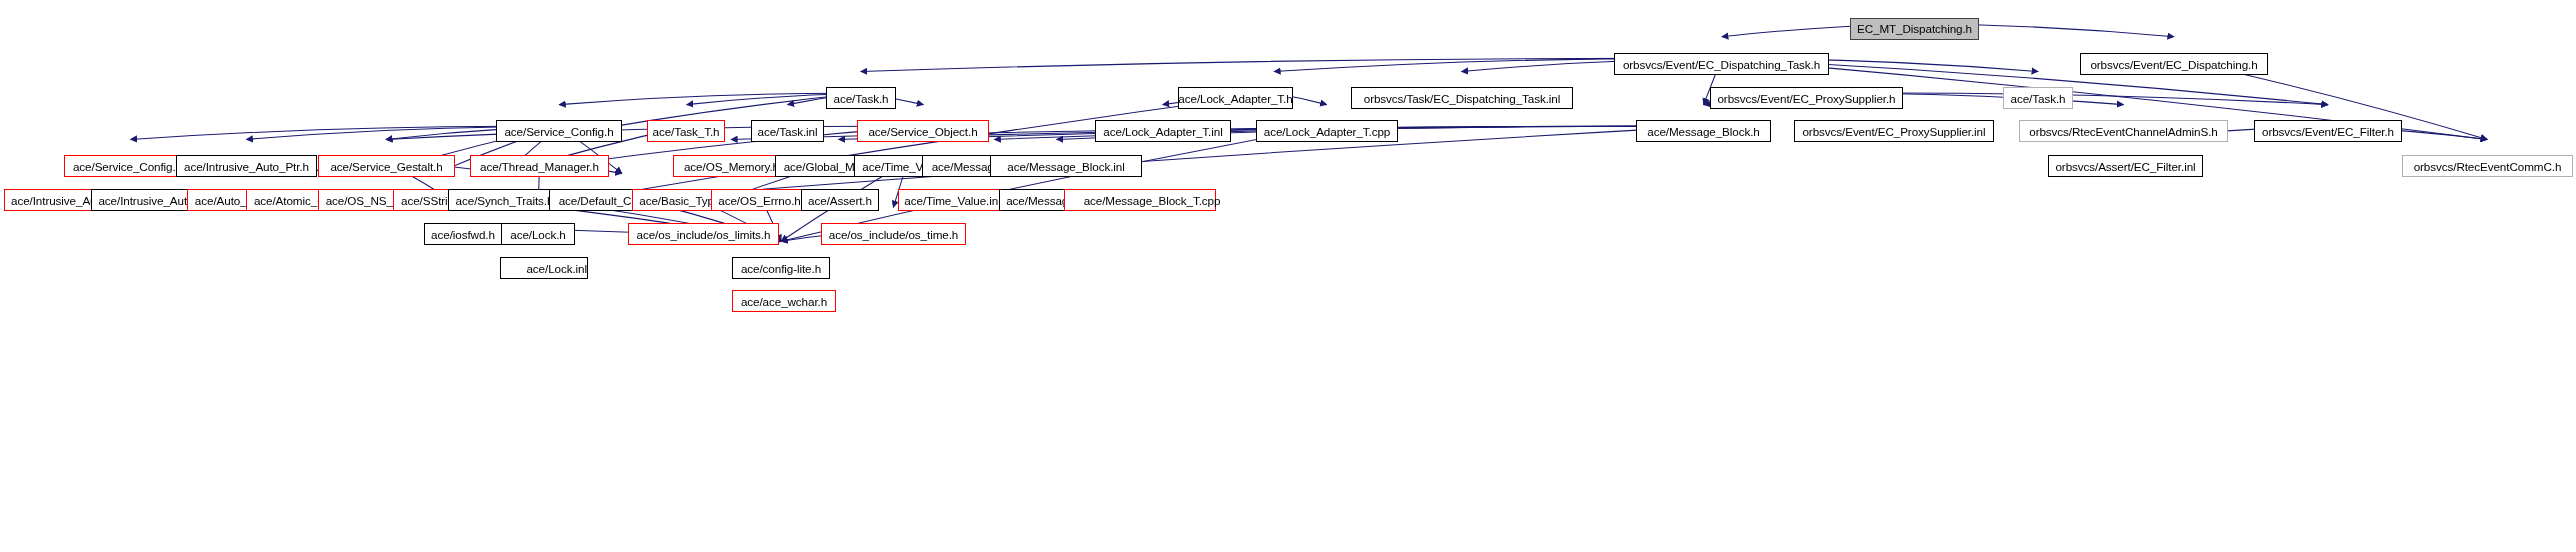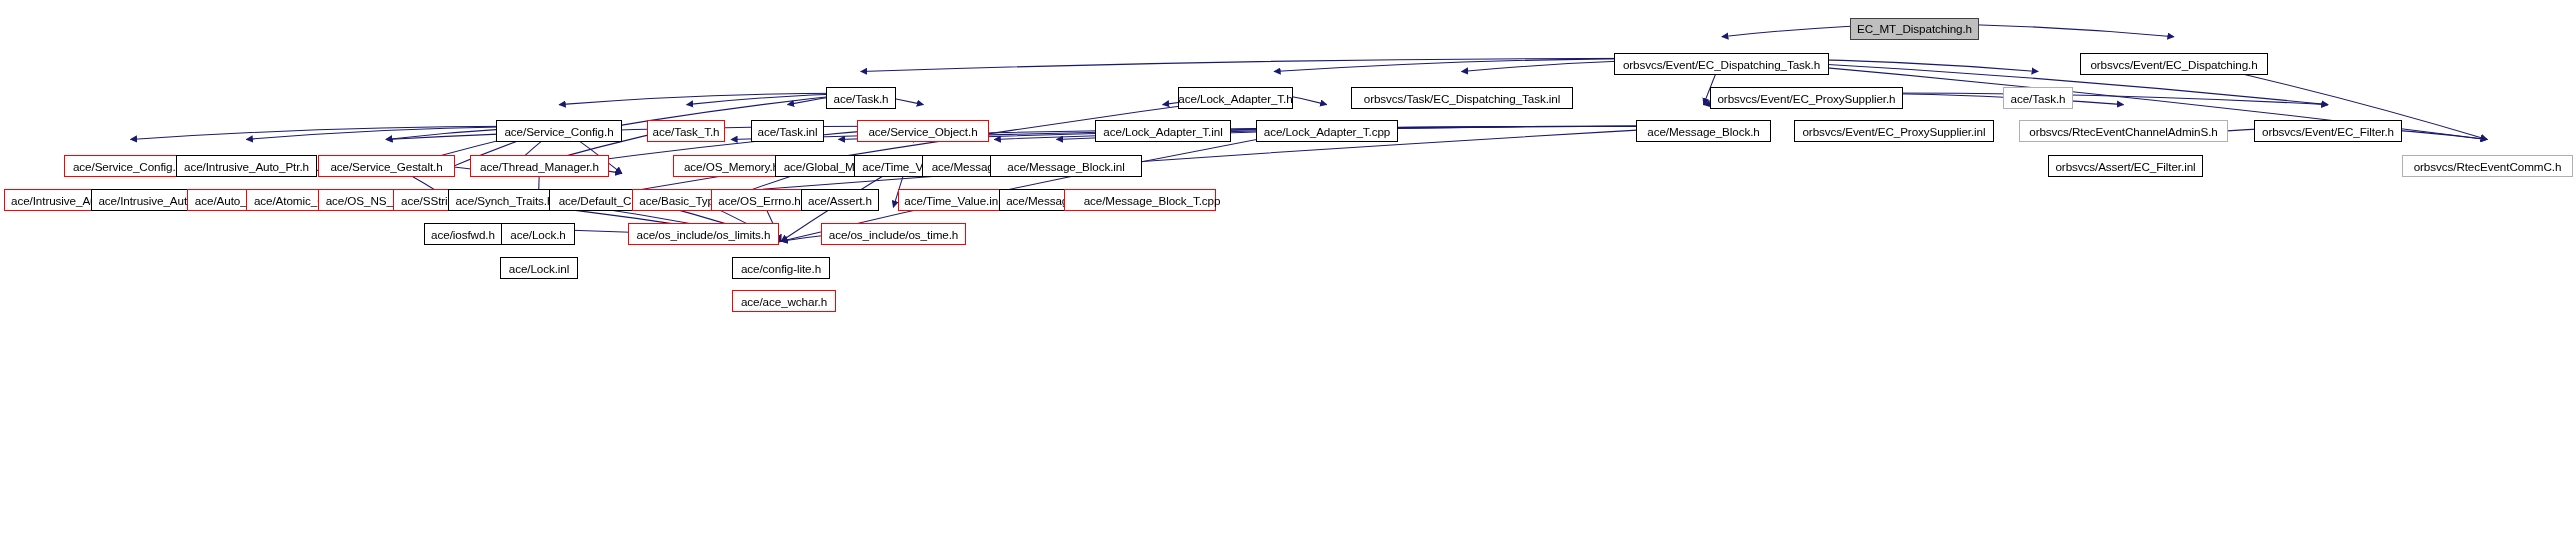--- a/index.html
+++ b/index.html
@@ -238,21 +238,21 @@
       </div>
       <div class="node" style="left: 501px; top: 207px; width: 74px;">
         <span>ace/Lock.h</span>
       </div>
       <div class="node red" style="left: 628px; top: 207px; width: 151px;">
         <span>ace/os_include/os_limits.h</span>
       </div>
       <div class="node red" style="left: 821px; top: 207px; width: 145px;">
         <span>ace/os_include/os_time.h</span>
       </div>
-      <div class="node" style="left: 500px; top: 241px; width: 78px;">
+      <div class="node" style="left: 500px; top: 241px; width: 88px; justify-content: flex-end;">
         <span>ace/Lock.inl</span>
       </div>
       <div class="node" style="left: 732px; top: 241px; width: 98px;">
         <span>ace/config-lite.h</span>
       </div>
       <div class="node red" style="left: 732px; top: 274px; width: 104px;">
         <span>ace/ace_wchar.h</span>
       </div>
     </div>
 </div>

